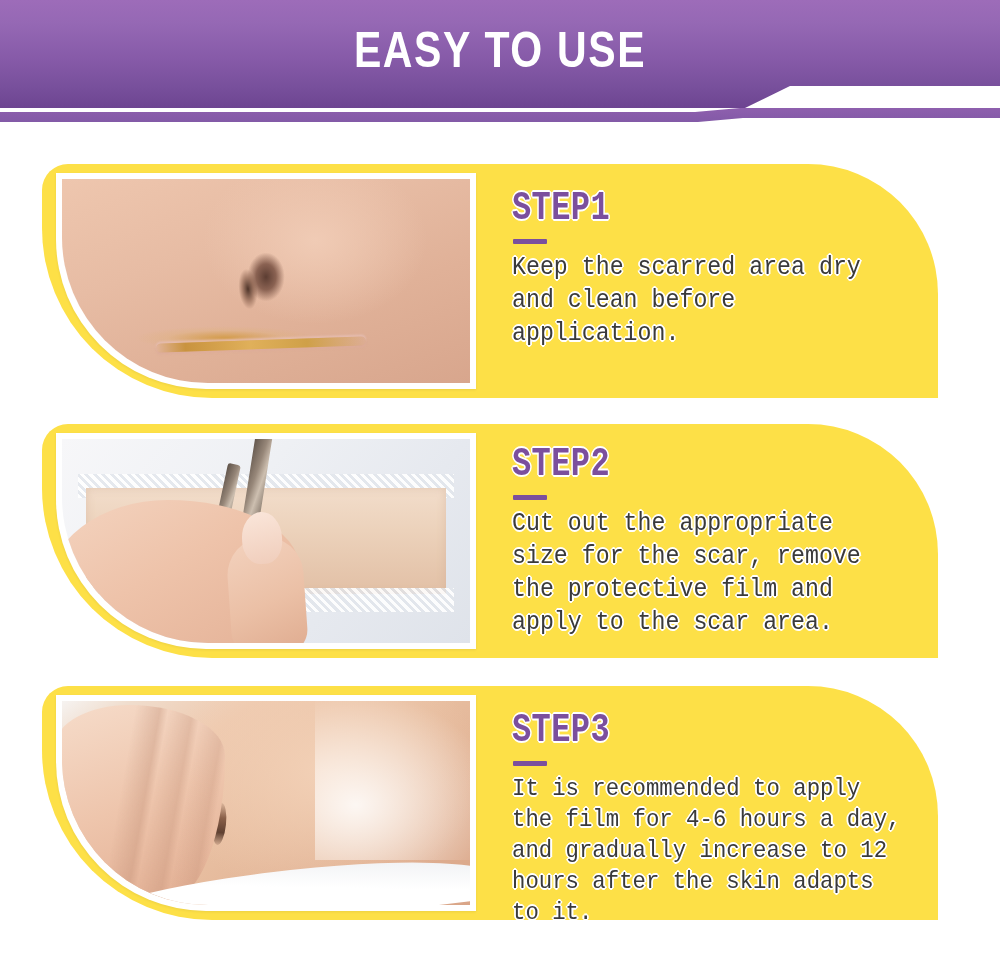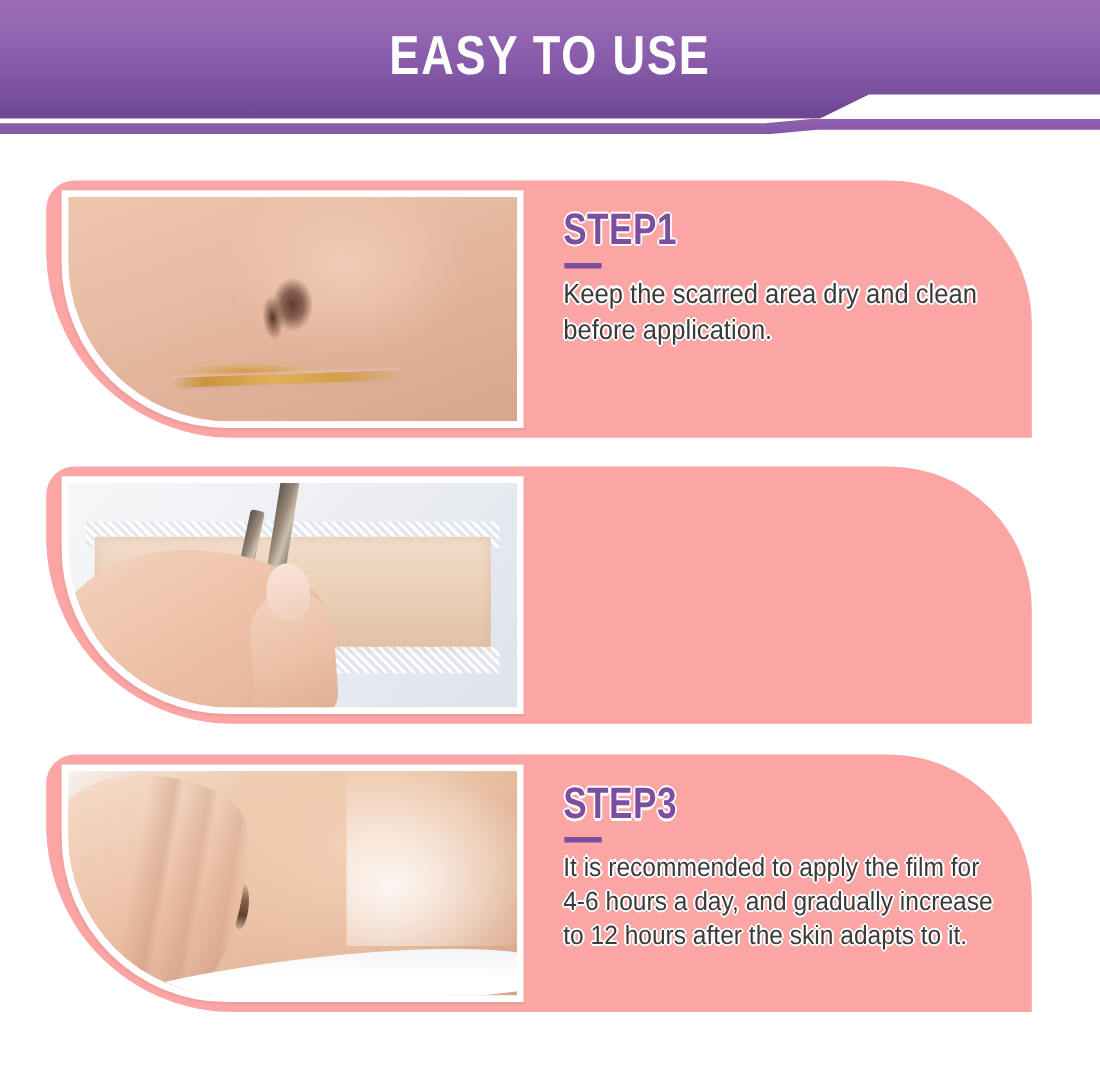--- a/index.html
+++ b/index.html
@@ -57,25 +57,26 @@
     letter-spacing: 2px;
     transform: scaleX(0.82);
     font-family: "Liberation Sans", sans-serif;
   }
 
   
   .card {
     position: absolute;
     left: 42px;
     width: 896px;
-    background: #fca5a5;
+    background: #fde047;
     border-top-left-radius: 26px;
     border-top-right-radius: 130px;
     border-bottom-left-radius: 170px;
     border-bottom-right-radius: 0px;
+    font-family: Liberation Mono, monospace;
   }
 
   .card-1 { top: 164px; height: 234px; }
   .card-2 { top: 424px; height: 234px; }
   .card-3 { top: 686px; height: 234px; }
 
   
   .photo-frame {
     position: absolute;
     left: 14px;
@@ -309,20 +310,25 @@
         <div class="mesh-top"></div>
         <div class="sheet"></div>
         <div class="mesh-bot"></div>
         <div class="blade-b"></div>
         <div class="blade-a"></div>
         <div class="hand"></div>
         <div class="finger"></div>
         <div class="nail"></div>
       </div>
     </div>
+    <div class="step-text">
+      <div class="step-title">STEP2</div>
+      <div class="step-rule"></div>
+      <div class="step-body">Cut out the appropriate size for the scar, remove the protective film and apply to the scar area.</div>
+    </div>
   </div>
 
   <div class="card card-3">
     <div class="photo-frame">
       <div class="photo ph3">
         <div class="belly-shadow"></div>
         <div class="navel"></div>
         <div class="hand3"></div>
         <div class="waistband"></div>
       </div>

